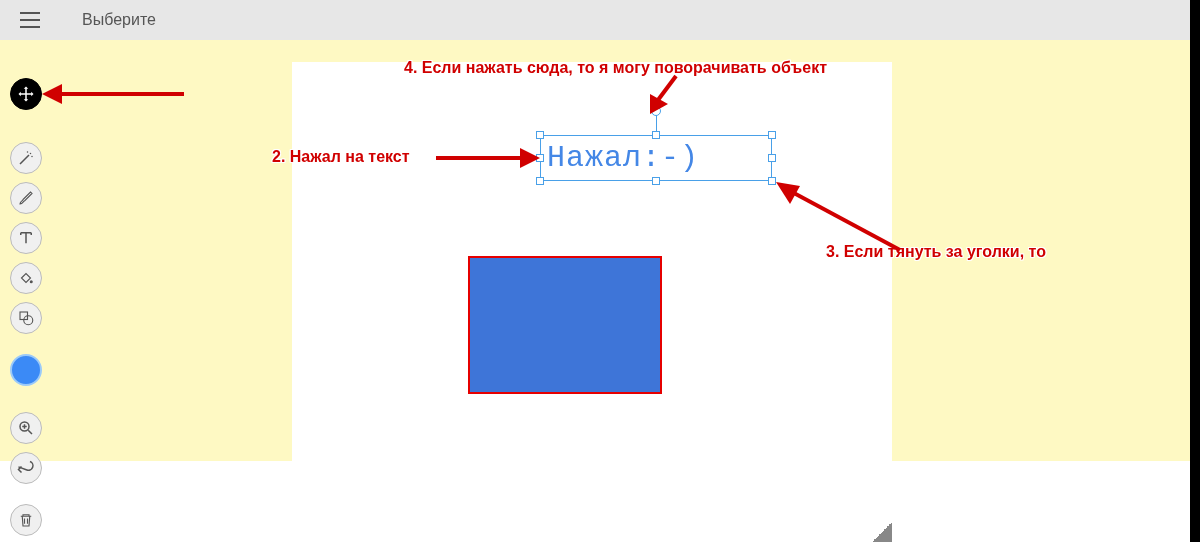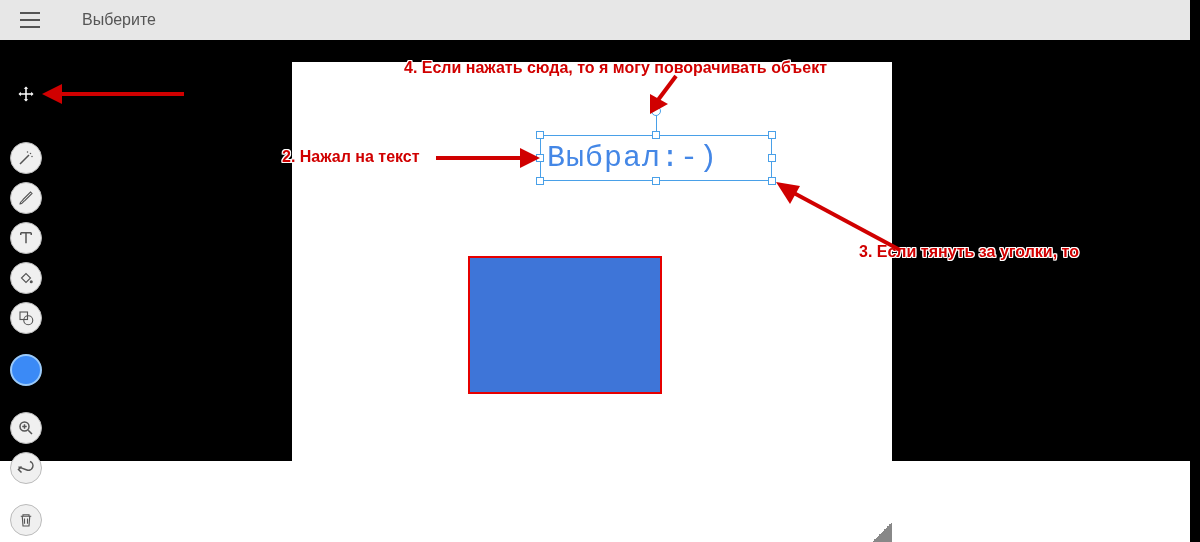--- a/index.html
+++ b/index.html
@@ -1,17 +1,17 @@
 <!DOCTYPE html>
 <html><head>
 <meta charset="utf-8">
 <style>
   * { box-sizing: border-box; margin: 0; padding: 0; }
   html, body { width: 1200px; height: 542px; overflow: hidden; font-family: Arial, sans-serif; }
-  .app { position: relative; width: 1200px; height: 461px; background: #000000; }
+  .app { position: relative; width: 1200px; height: 461px; background: #fef9c3; }
 
   
   .header {
     position: absolute; left: 0; top: 0; width: 1200px; height: 40px;
     background: #e7e7e7; display: flex; align-items: center;
     padding-left: 18px; gap: 40px;
   }
   .hamburger { width: 24px; height: 24px; display:flex; flex-direction:column; justify-content:space-between; padding:4px 2px; cursor:pointer; }
   .hamburger span { display:block; height:2px; background:#555; width:100%; }
   .header-title { color:#555; font-size:16px; }
@@ -171,45 +171,45 @@
     </svg>
   </div>
 
   <div class="paper">
     <div class="paper-corner"></div>
   </div>
 
   <div class="rect-obj"></div>
 
   <div class="text-sel">
-    <div class="txt">Выбрал:-)</div>
+    <div class="txt">Нажал:-)</div>
     <div class="handle h-nw"></div>
     <div class="handle h-n"></div>
     <div class="handle h-ne"></div>
     <div class="handle h-e"></div>
     <div class="handle h-se"></div>
     <div class="handle h-s"></div>
     <div class="handle h-sw"></div>
     <div class="handle h-w"></div>
     <div class="rot-line"></div>
     <div class="rot-knob"></div>
   </div>
 
   <svg class="arrow" style="left:40px; top:76px; width:146px; height:36px;">
     <line x1="144" y1="18" x2="18" y2="18"></line>
     <polygon points="2,18 22,8 22,28"></polygon>
   </svg>
 
-  <div class="ann" style="left:282px; top:148px;">2. Нажал на текст</div>
+  <div class="ann" style="left:272px; top:148px;">2. Нажал на текст</div>
   <svg class="arrow" style="left:434px; top:140px; width:110px; height:36px;">
     <line x1="2" y1="18" x2="88" y2="18"></line>
     <polygon points="106,18 86,8 86,28"></polygon>
   </svg>
 
-  <div class="ann multi" style="left:859px; top:243px; width:320px;">
+  <div class="ann multi" style="left:826px; top:243px; width:320px;">
     <span>3. Если тянуть за уголки, то</span><br>
   </div>
   <svg class="arrow" style="left:770px; top:178px; width:140px; height:80px;">
     <line x1="130" y1="72" x2="22" y2="14"></line>
     <polygon points="6,4 30,8 20,26"></polygon>
   </svg>
 
   <div class="ann" style="left:404px; top:59px;">4. Если нажать сюда, то я могу поворачивать объект</div>
   <svg class="arrow" style="left:640px; top:72px; width:50px; height:48px;">
     <line x1="36" y1="4" x2="18" y2="28"></line>

